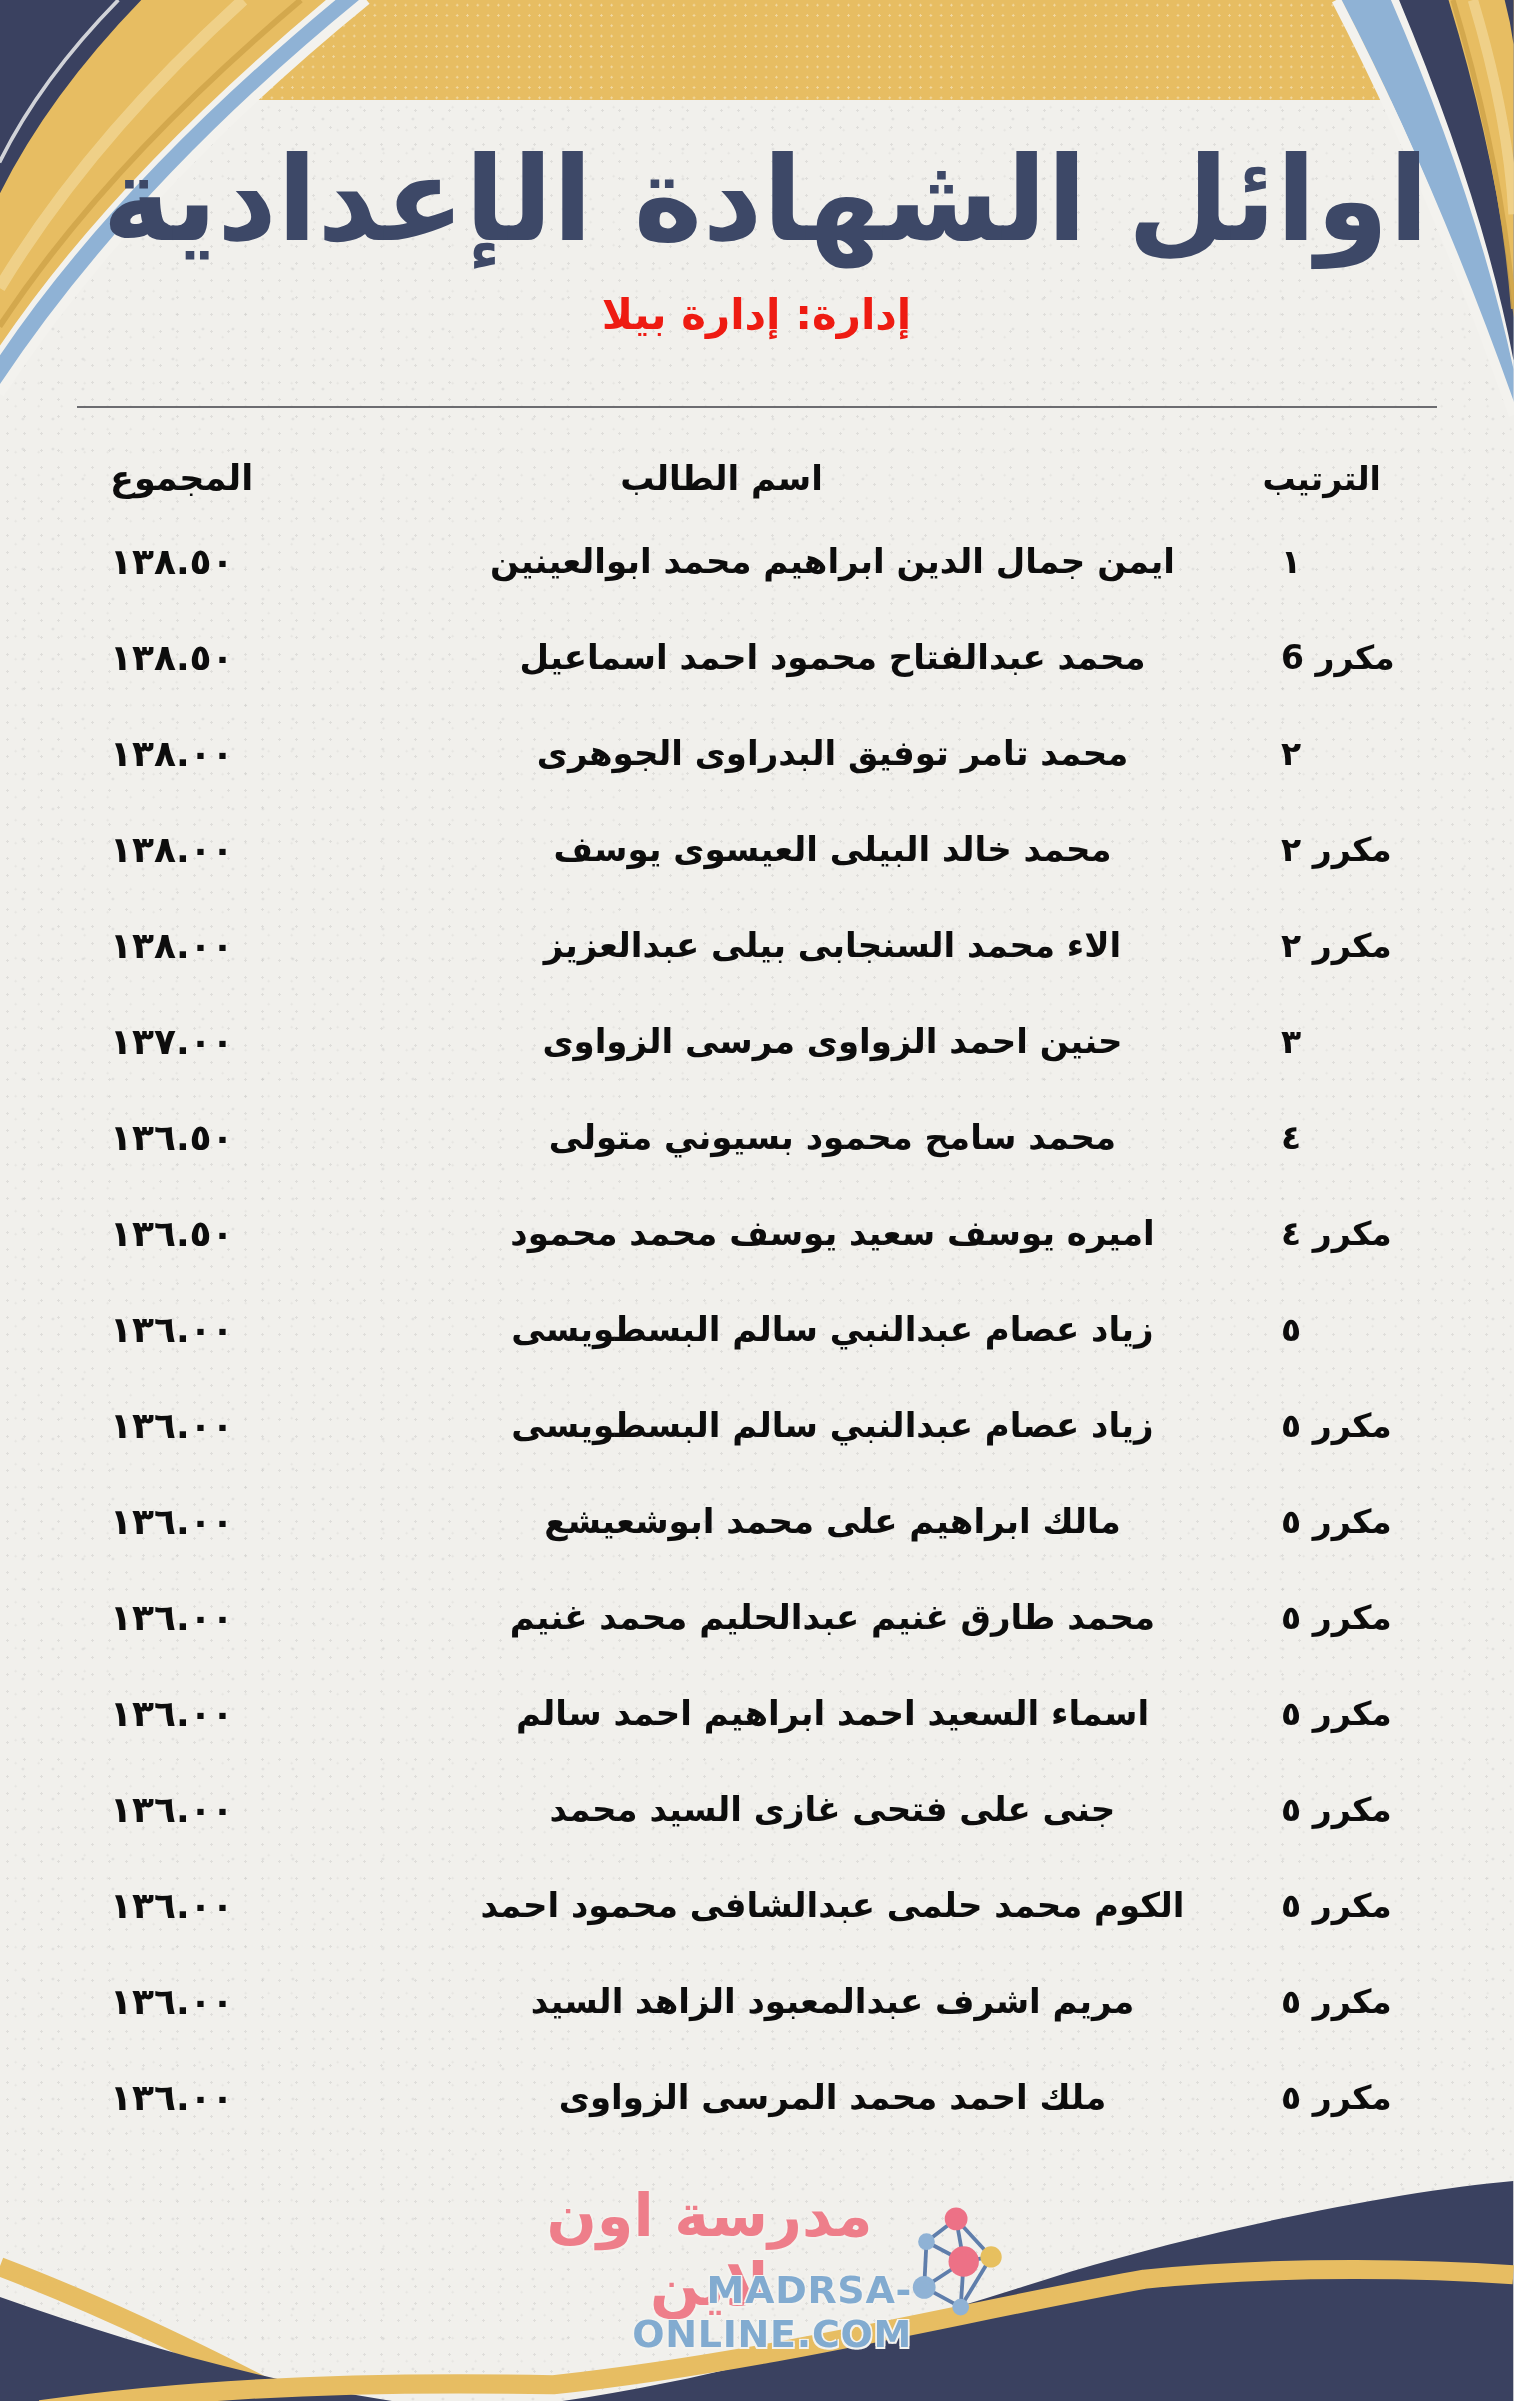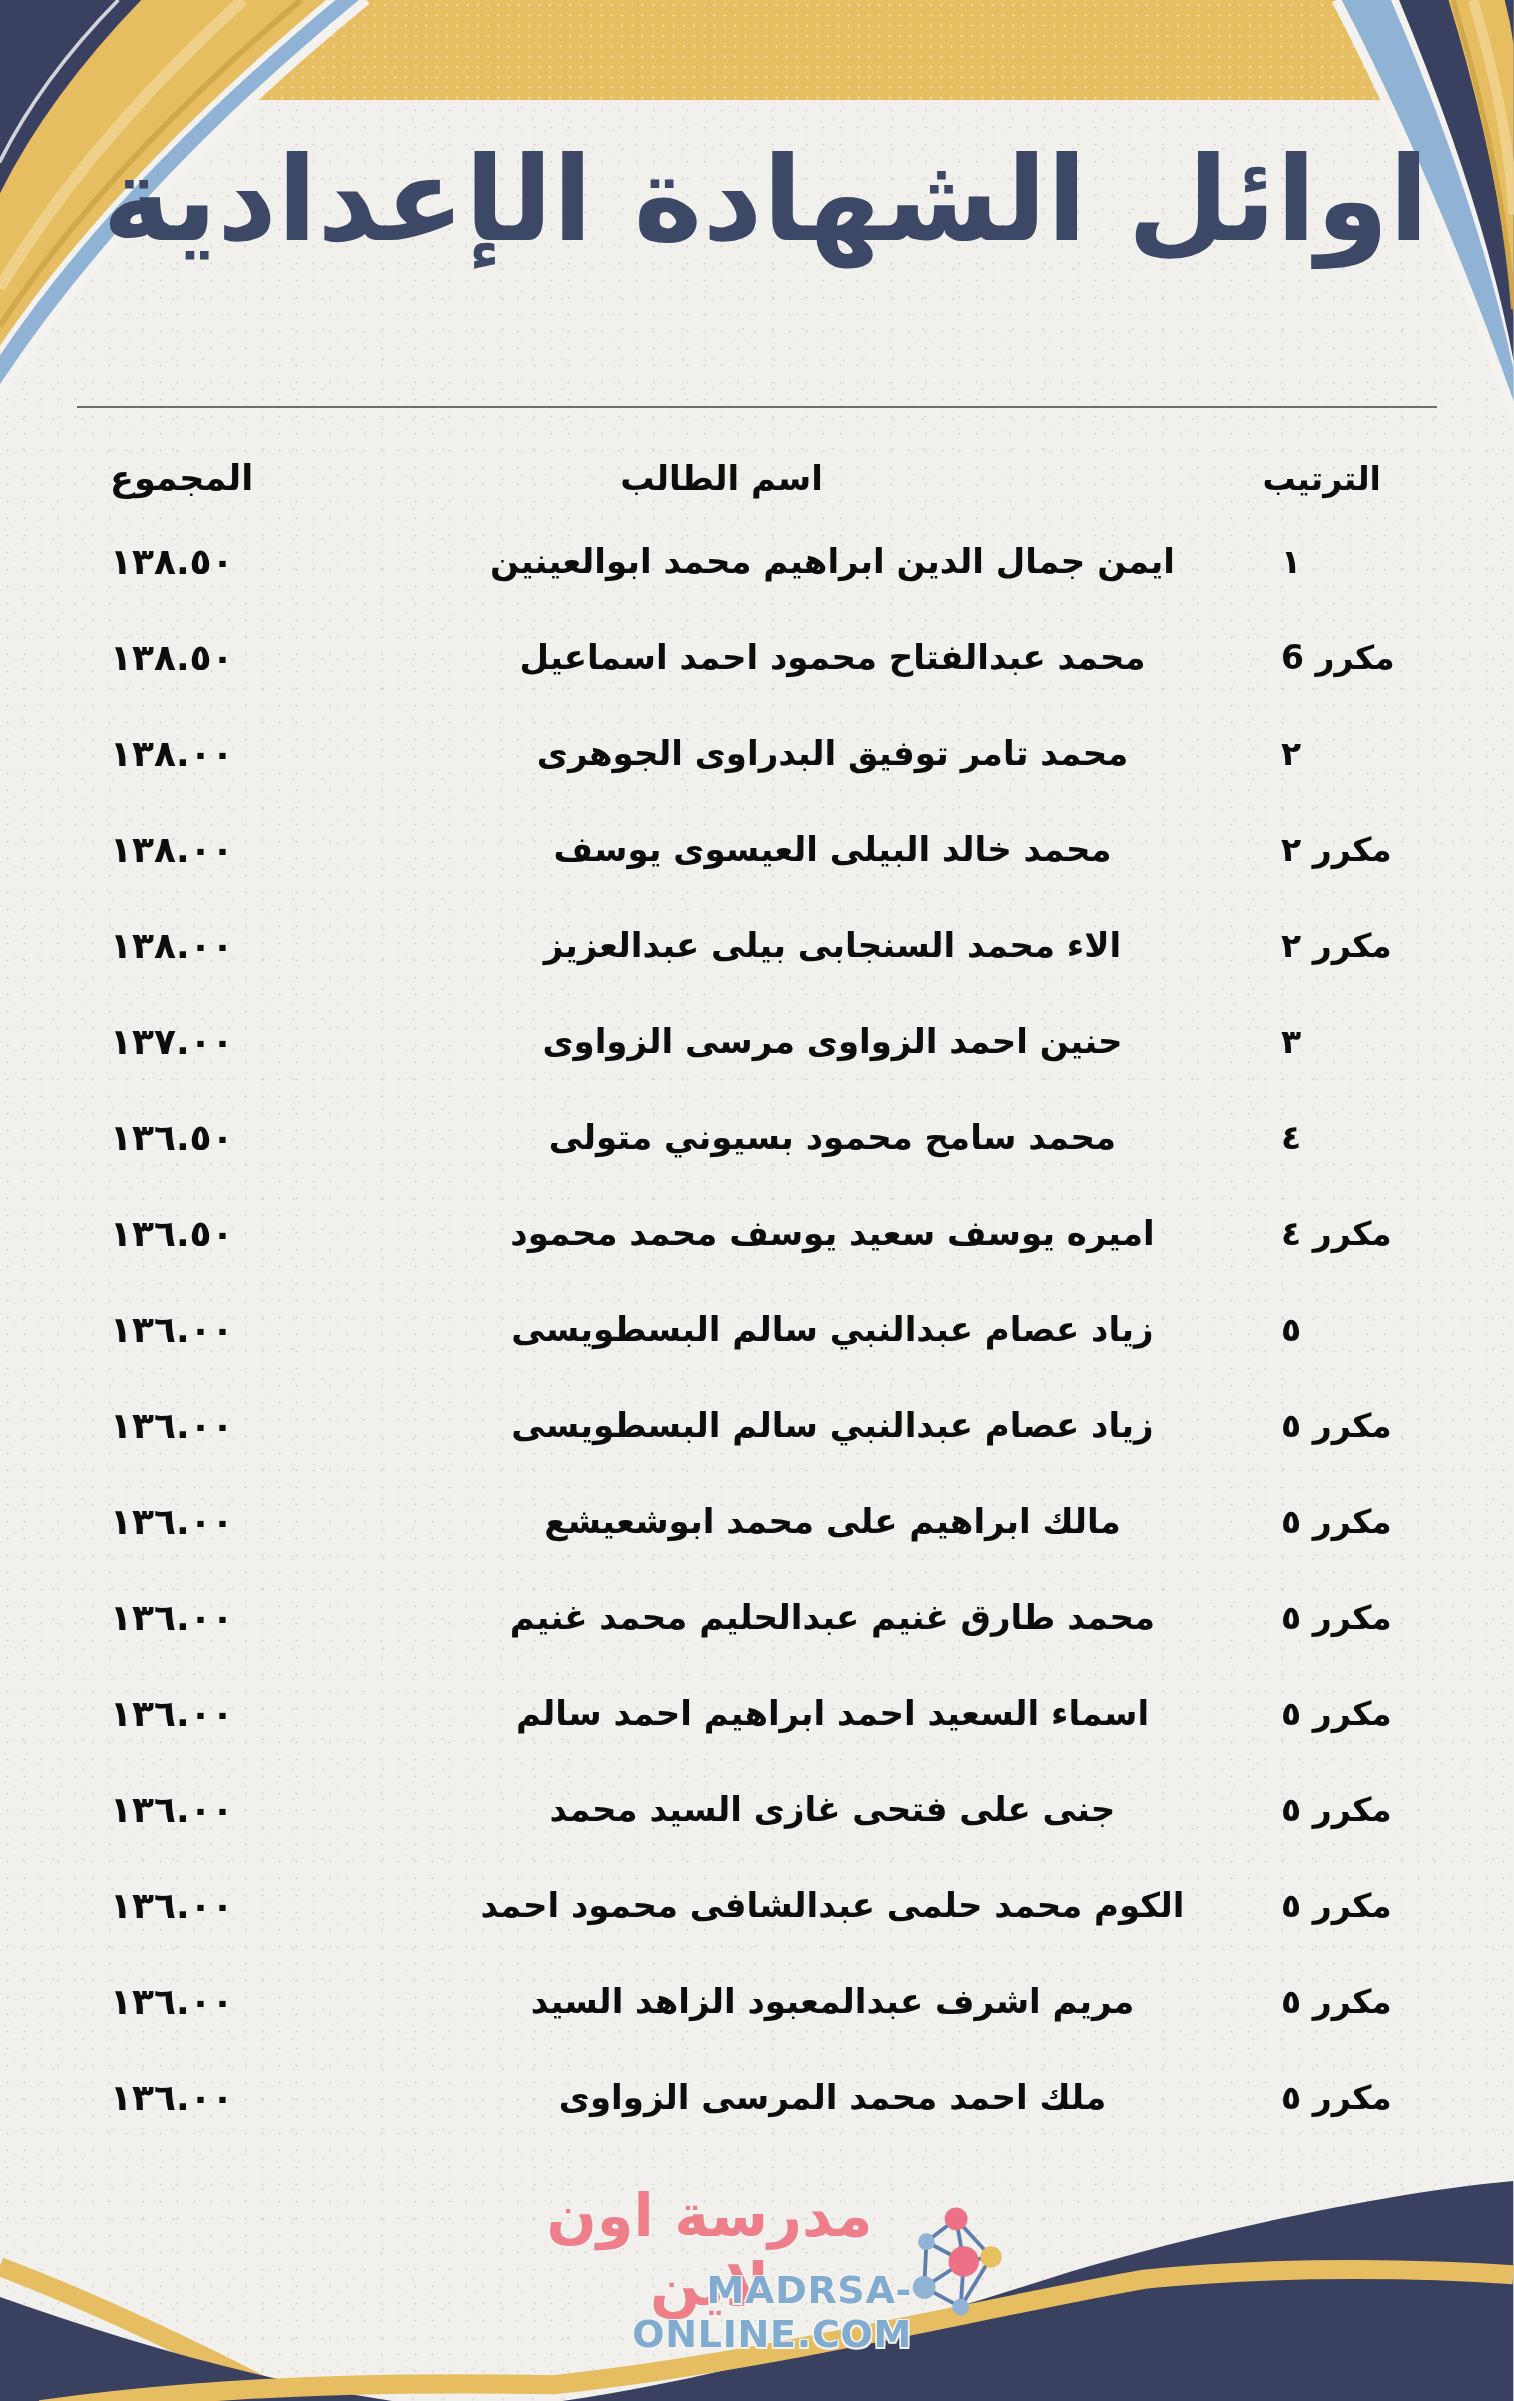--- a/index.html
+++ b/index.html
@@ -95,20 +95,21 @@
   </svg>
 
   <svg class="bottom-svg" viewBox="0 0 2050 470" aria-hidden="true">
     <path class="s-gold" d="M0,288 C150,345 290,415 420,482" stroke-width="26"></path>
     <path class="f-navy" d="M0,329 C200,400 420,462 640,484 C900,462 1150,390 1450,295 C1650,235 1900,185 2050,172 L2050,470 L0,470 Z"></path>
     <path class="s-gold" d="M55,482 C260,452 500,443 750,448 C1050,415 1300,350 1550,305 C1750,285 1950,292 2050,299" stroke-width="26"></path>
   </svg>
 
   <div class="title">اوائل الشهادة الإعدادية</div>
   <div class="subtitle">
+    <span>إدارة: إدارة بيلا</span>
   </div>
   <div class="rule"></div>
 
   <div class="tbl">
     <div class="trow thead">
       <span class="c-rank">الترتيب</span>
       <span class="c-name">اسم الطالب</span>
       <span class="c-total">المجموع</span>
     </div>
     <div>

